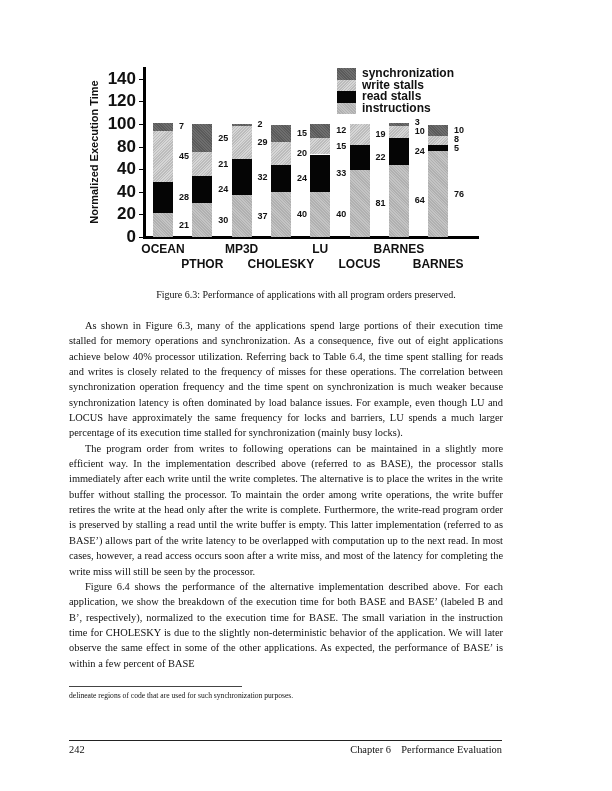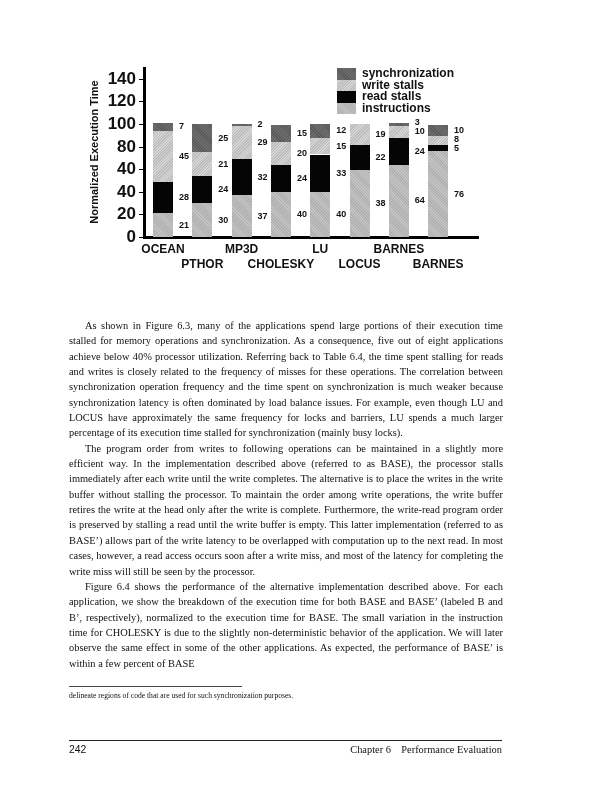--- a/index.html
+++ b/index.html
@@ -66,21 +66,21 @@
       text-align: justify;
     }
     .body-text p { margin: 0; }
     .body-text p.indent { text-indent: 16px; }
     .footnote-rule { position: absolute; left: 69px; top: 686px; width: 173px; height: 1px; background: #444; }
     .footnote {
       position: absolute; left: 69px; top: 691px; font-family: "Liberation Serif", serif; font-size: 7.6px;
     }
     .footer-rule { position: absolute; left: 69px; top: 740px; width: 433px; height: 1px; background: #222; }
     .page-number {
-      position: absolute; left: 69px; top: 744px; font-family: Liberation Sans, sans-serif; font-size: 10.4px;
+      position: absolute; left: 69px; top: 744px; font-family: Liberation Serif, serif; font-size: 10.4px;
     }
     .running-footer {
       position: absolute; right: 110px; top: 744px; font-family: "Liberation Serif", serif; font-size: 10.4px;
       white-space: pre;
     }
   </style>
 </head>
 <body>
 
 <div class="page">
@@ -158,21 +158,21 @@
         </div>
         <div class="val" style="left: 336.2px; top: 209.9px;">40</div>
         <div class="val" style="left: 336.2px; top: 168.655px;">33</div>
         <div class="val" style="left: 336.2px; top: 141.535px;">15</div>
         <div class="val" style="left: 336.2px; top: 126.28px;">12</div>
         <div class="bar" style="left: 349.5px; top: 0px;">
           <div class="seg instructions" style="top: 170.33px; height: 66.67px;"></div>
           <div class="seg read" style="top: 145.47px; height: 24.86px;"></div>
           <div class="seg write" style="top: 124px; height: 21.47px;"></div>
         </div>
-        <div class="val" style="left: 375.5px; top: 199.165px;">38</div>
+        <div class="val" style="left: 375.5px; top: 199.165px;">81</div>
         <div class="val" style="left: 375.5px; top: 153.4px;">22</div>
         <div class="val" style="left: 375.5px; top: 130.235px;">19</div>
         <div class="bar" style="left: 388.8px; top: 0px;">
           <div class="seg instructions" style="top: 164.68px; height: 72.32px;"></div>
           <div class="seg read" style="top: 137.56px; height: 27.12px;"></div>
           <div class="seg write" style="top: 126.26px; height: 11.3px;"></div>
           <div class="seg sync" style="top: 122.87px; height: 3.39px;"></div>
         </div>
         <div class="val" style="left: 414.8px; top: 196.34px;">64</div>
         <div class="val" style="left: 414.8px; top: 146.62px;">24</div>
@@ -213,20 +213,21 @@
         <div class="legend-swatch seg read" style="position:absolute;"></div>
         <div class="legend-text">read stalls</div>
       </div>
       <div class="legend-row">
         <div class="legend-swatch seg instructions" style="position:absolute;"></div>
         <div class="legend-text">instructions</div>
       </div>
     </div>
   </div>
 
+  <div class="caption">Figure 6.3: Performance of applications with all program orders preserved.</div>
 
   <div class="body-text">
     <p class="indent">As shown in Figure 6.3, many of the applications spend large portions of their execution time stalled for memory operations and synchronization. As a consequence, five out of eight applications achieve below 40% processor utilization. Referring back to Table 6.4, the time spent stalling for reads and writes is closely related to the frequency of misses for these operations. The correlation between synchronization operation frequency and the time spent on synchronization is much weaker because synchronization latency is often dominated by load balance issues. For example, even though LU and LOCUS have approximately the same frequency for locks and barriers, LU spends a much larger percentage of its execution time stalled for synchronization (mainly busy locks).</p>
     <p class="indent">The program order from writes to following operations can be maintained in a slightly more efficient way. In the implementation described above (referred to as BASE), the processor stalls immediately after each write until the write completes. The alternative is to place the writes in the write buffer without stalling the processor. To maintain the order among write operations, the write buffer retires the write at the head only after the write is complete. Furthermore, the write-read program order is preserved by stalling a read until the write buffer is empty. This latter implementation (referred to as BASE’) allows part of the write latency to be overlapped with computation up to the next read. In most cases, however, a read access occurs soon after a write miss, and most of the latency for completing the write miss will still be seen by the processor.</p>
     <p class="indent">Figure 6.4 shows the performance of the alternative implementation described above. For each application, we show the breakdown of the execution time for both BASE and BASE’ (labeled B and B’, respectively), normalized to the execution time for BASE. The small variation in the instruction time for CHOLESKY is due to the slightly non-deterministic behavior of the application. We will later observe the same effect in some of the other applications. As expected, the performance of BASE’ is within a few percent of BASE</p>
   </div>
 
   <div class="footnote-rule"></div>
   <div class="footnote">delineate regions of code that are used for such synchronization purposes.</div>
 

